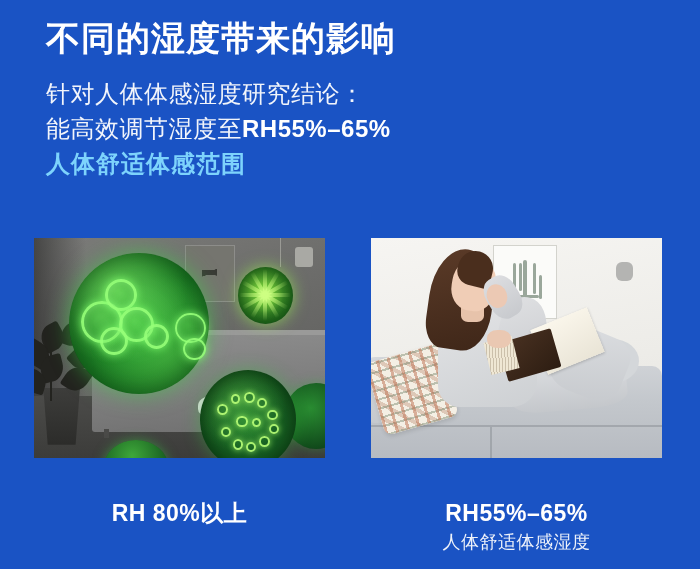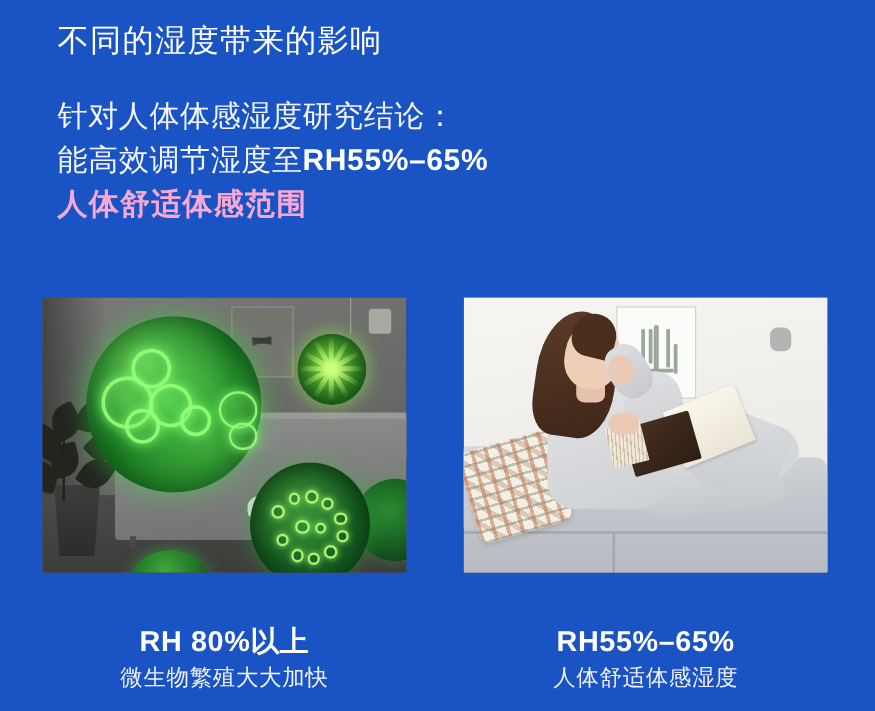--- a/index.html
+++ b/index.html
@@ -8,34 +8,34 @@
     background:#1a53c4;
     font-family:"Liberation Sans","DejaVu Sans",sans-serif;
     position:relative;
     color:#ffffff;
   }
   .stage { position:absolute; inset:0; }
 
   
   .headline {
     position:absolute; left:46px; top:18px;
-    font-size:25px; font-weight:normal; letter-spacing:1px;
+    font-size:34px; font-weight:bold; letter-spacing:1px;
     color:#ffffff; line-height:1.2;
     white-space:nowrap;
   }
 
   
   .body-copy {
     position:absolute; left:46px; top:76px;
     font-size:24px; line-height:35px; color:#f2f5fb;
     letter-spacing:0.5px; white-space:nowrap;
   }
   .body-copy .line { display:block; }
   .body-copy .em { font-weight:bold; color:#ffffff; }
-  .body-copy .strong { font-weight:bold; color:#f9a8d4; letter-spacing:1px; }
+  .body-copy .strong { font-weight:bold; color:#7dd3fc; letter-spacing:1px; }
 
   
   .panel {
     position:absolute; top:238px; width:291px; height:220px;
     overflow:hidden; background:#3a3a3a;
   }
   .panel.left  { left:34px; }
   .panel.right { left:371px; }
 
   
@@ -463,21 +463,20 @@
 
       <div class="book-page"></div>
       <div class="book-spine"></div>
       <div class="book-edge"></div>
       <div class="hand-book"></div>
     </div>
   </div>
 
   <div class="caption left">
     <div class="cap-main">RH 80%以上</div>
-    <div class="cap-sub">微生物繁殖大大加快</div>
   </div>
 
   <div class="caption right">
     <div class="cap-main">RH55%–65%</div>
     <div class="cap-sub">人体舒适体感湿度</div>
   </div>
 
 </div>
 
 </body></html>

